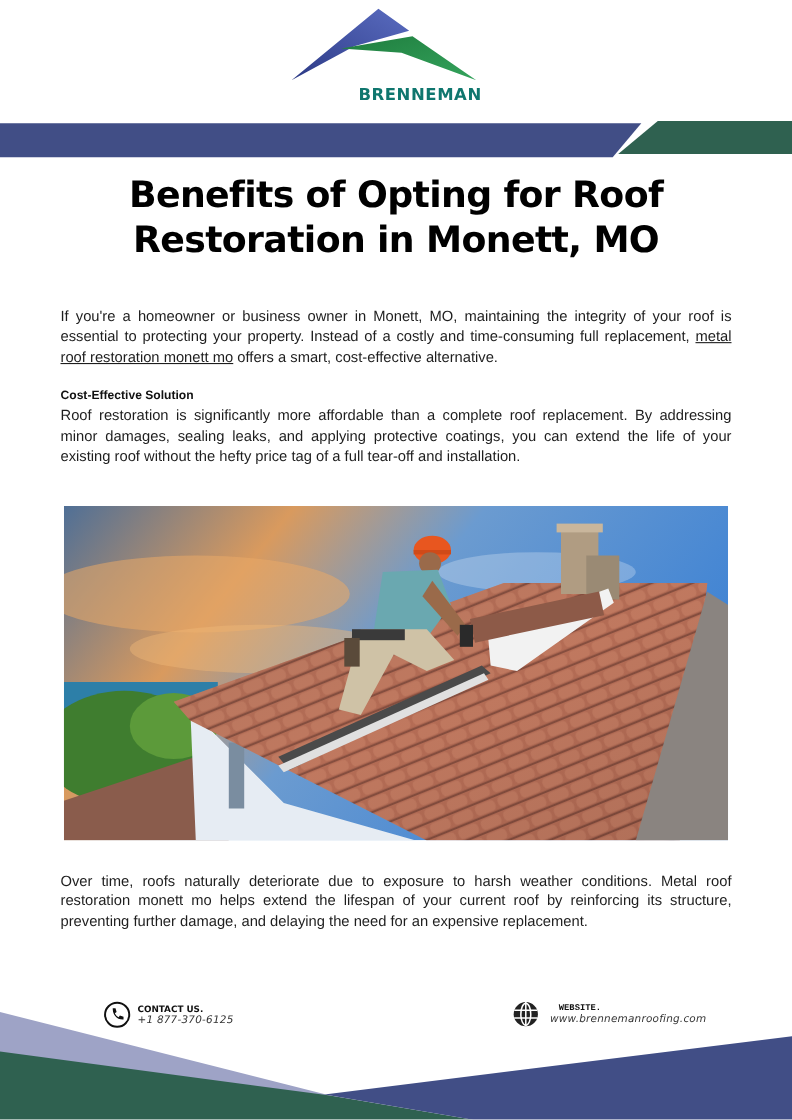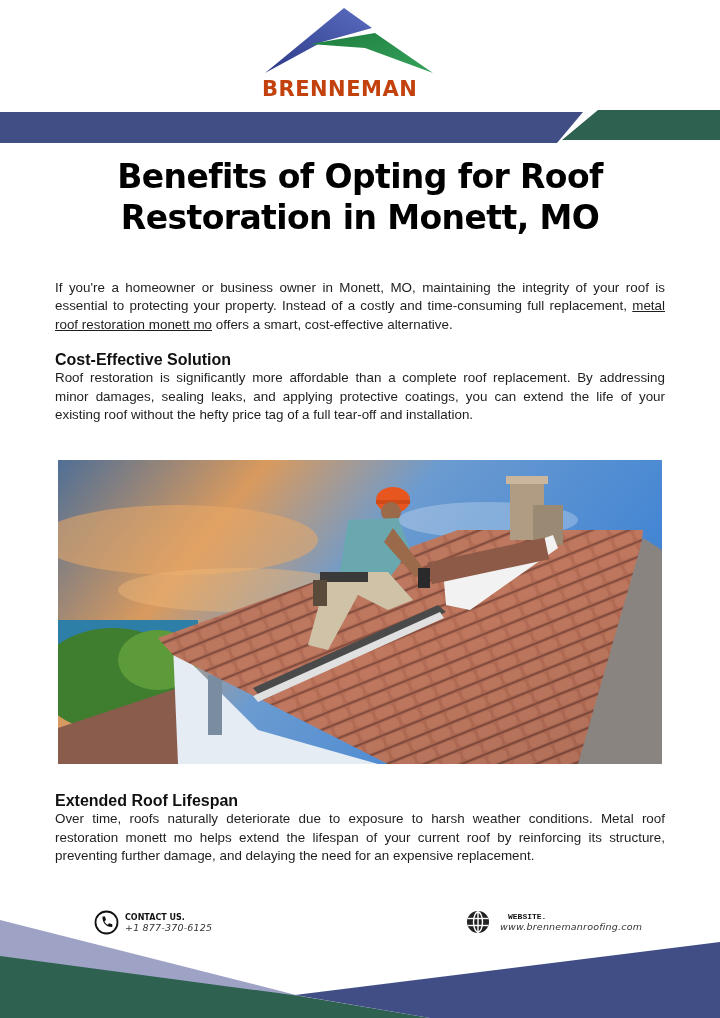--- a/index.html
+++ b/index.html
@@ -1,34 +1,34 @@
 <!DOCTYPE html>
 <html><head>
 <meta charset="utf-8">
 <style>
   * { margin: 0; padding: 0; box-sizing: border-box; }
   html, body { width: 720px; height: 1018px; background: #ffffff; overflow: hidden; }
   body { position: relative; font-family: "Liberation Sans", sans-serif; color: #1a1a1a; }
 
   .logo { position: absolute; left: 262px; top: 4px; width: 176px; height: 104px; }
   .logo svg { position: absolute; left: 0; top: 0; }
-  .logo-name { position: absolute; left: 0; top: 73px; width: 176px; text-align: left;
-    font-family: "DejaVu Sans", sans-serif; font-weight: bold; font-size: 21px; letter-spacing: 0.5px; color: #c2410c; }
+  .logo-name { position: absolute; left: 0; top: 73px; width: 176px; text-align: right;
+    font-family: "DejaVu Sans", sans-serif; font-weight: bold; font-size: 15px; letter-spacing: 0.5px; color: #0f766e; }
   .logo-sub { position: absolute; left: 0; top: 95px; width: 176px; display: flex; align-items: center; justify-content: center; gap: 4px; margin-top: 29px; }
   .logo-sub .line { height: 1px; width: 46px; background: #b0b0b0; }
   .logo-sub span.txt { font-family: "DejaVu Sans", sans-serif; font-weight: bold; font-size: 8px; letter-spacing: 0.3px; color: #222; }
 
   .header-bars { position: absolute; left: 0; top: 108px; width: 720px; height: 38px; }
 
   .title { position: absolute; left: 30px; top: 156px; width: 660px; text-align: center;
     font-family: "DejaVu Sans", sans-serif; font-weight: bold; font-size: 33px; line-height: 41px; color: #000; letter-spacing: -0.6px; }
 
   .para { position: absolute; left: 55px; width: 610px; font-size: 13.4px; line-height: 18.3px; text-align: justify; color: #1e1e1e; }
   .para a { color: #1e1e1e; text-decoration: underline; }
-  .section-head { font-weight: bold; font-size: 16px; color: #111; }
+  .section-head { font-weight: bold; font-size: 11px; color: #111; }
 
   .intro { top: 279px; }
   .sec1 { top: 351px; }
   .sec2 { top: 792px; }
 
   .photo { position: absolute; left: 58px; top: 460px; width: 604px; height: 304px; overflow: hidden; }
 
   .footer-shapes { position: absolute; left: 0; top: 900px; width: 720px; height: 118px; }
 
   .contact { position: absolute; left: 94px; top: 910px; display: flex; align-items: center; gap: 6px; }
@@ -133,21 +133,20 @@
     <polygon points="290,60 340,58 352,90 330,120 282,112" fill="#6aa8b0"></polygon>
     <polygon points="335,68 365,108 358,118 326,82" fill="#9a6a4a"></polygon>
     <polygon points="270,112 330,112 355,140 330,150 300,135 270,190 250,185" fill="#cfc2a6"></polygon>
     <rect x="262" y="112" width="48" height="10" fill="#3a3a3a"></rect>
     <rect x="255" y="120" width="14" height="26" fill="#5a4a3a"></rect>
     <rect x="360" y="108" width="12" height="20" fill="#2a2a2a"></rect>
   </svg>
 </div>
 
 <div class="para sec2">
-  <div class="section-head">Extended Roof Lifespan</div>
   <div>Over time, roofs naturally deteriorate due to exposure to harsh weather conditions. Metal roof restoration monett mo helps extend the lifespan of your current roof by reinforcing its structure, preventing further damage, and delaying the need for an expensive replacement.</div>
 </div>
 
 <svg class="footer-shapes" width="720" height="118" viewBox="0 0 720 118">
   <polygon points="0,20 300,96 0,96" fill="#9ea3c6"></polygon>
   <polygon points="0,56 300,96 430,118 0,118" fill="#2f6150"></polygon>
   <polygon points="720,42 720,118 430,118 295,95" fill="#414e86"></polygon>
 </svg>
 
 <div class="contact">

